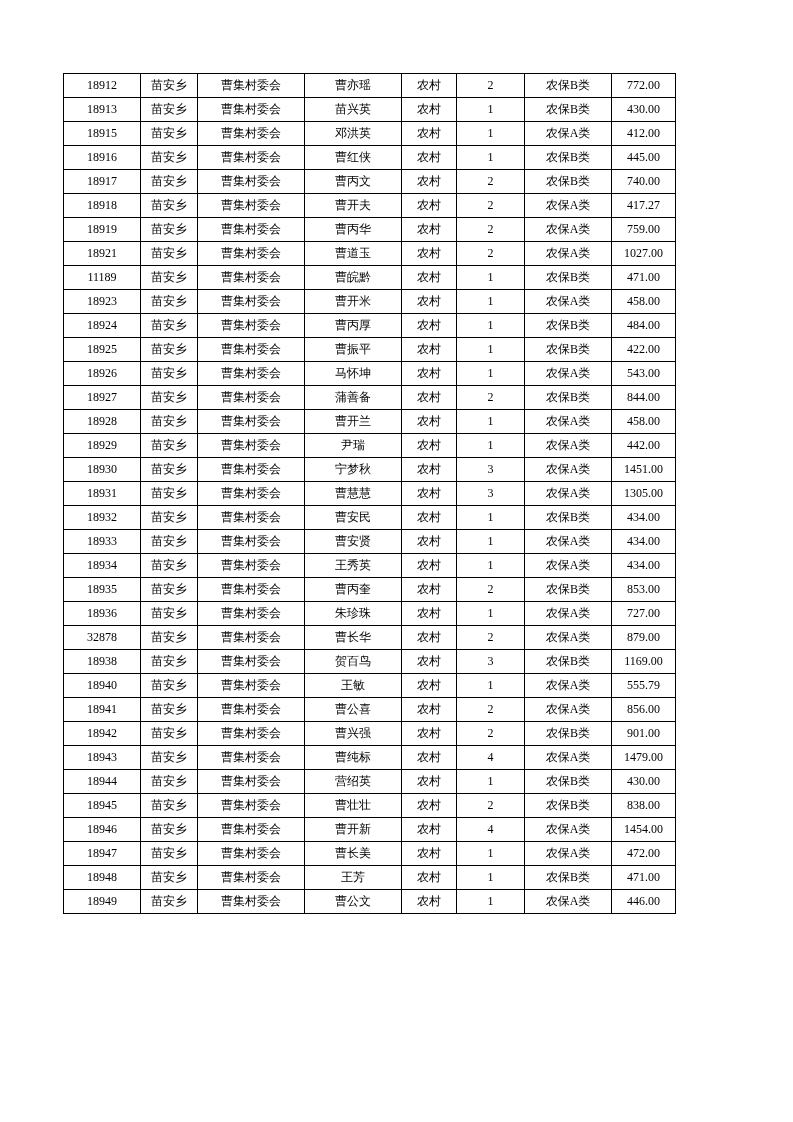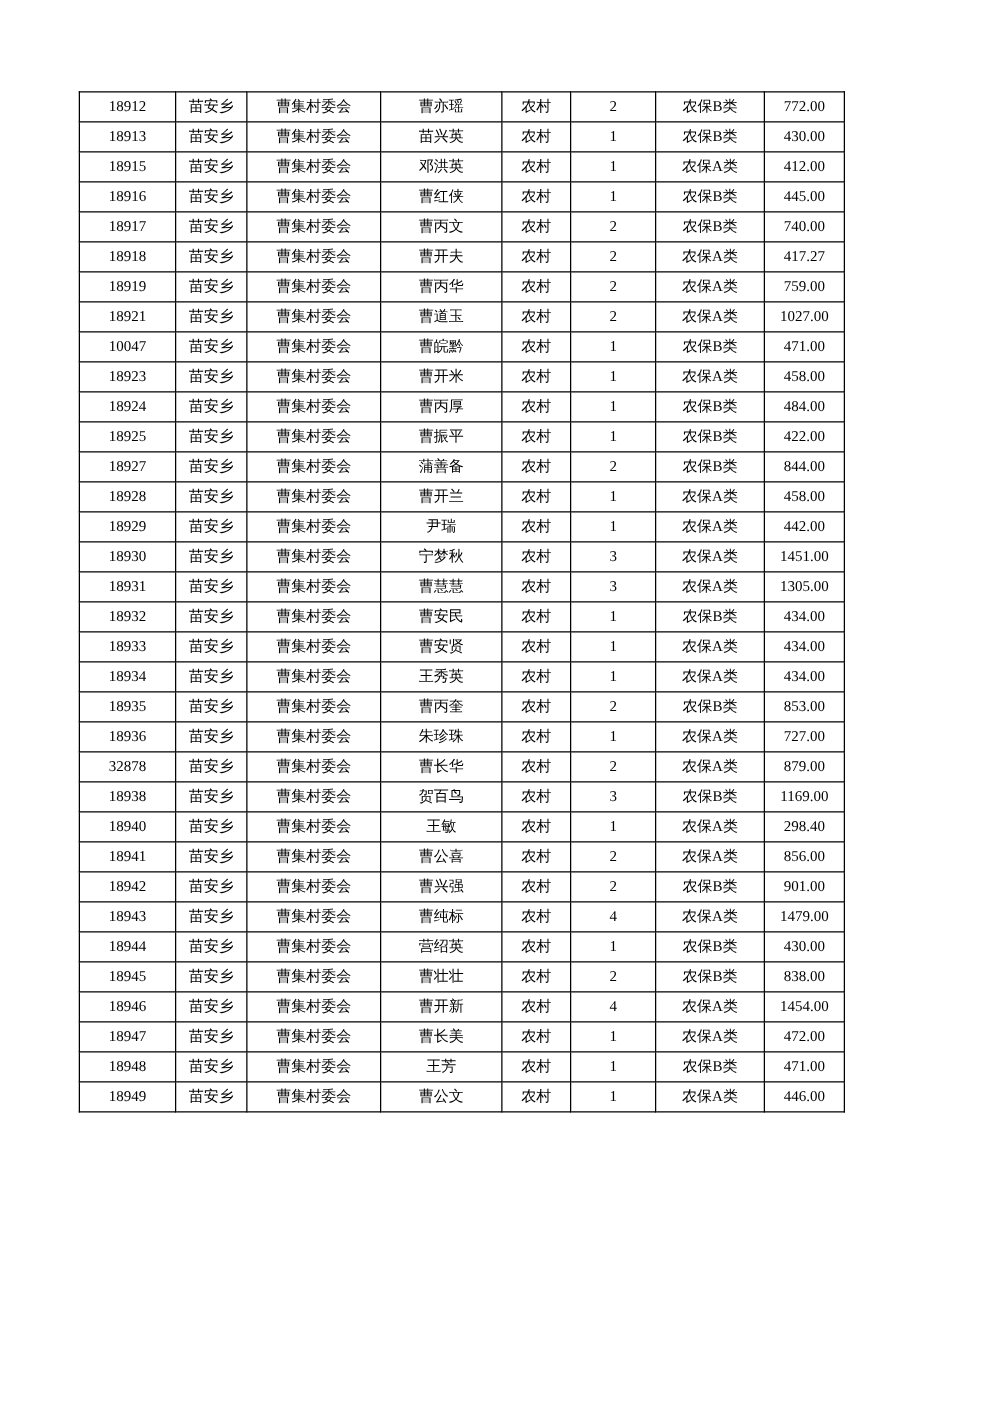--- a/index.html
+++ b/index.html
@@ -149,21 +149,21 @@
     <td>苗安乡</td>
     <td>曹集村委会</td>
     <td>曹道玉</td>
     <td>农村</td>
     <td>2</td>
     <td>农保A类</td>
     <td>1027.00</td>
   </tr>
 
   <tr>
-    <td>10047</td>
+    <td>11189</td>
     <td>苗安乡</td>
     <td>曹集村委会</td>
     <td>曹皖黔</td>
     <td>农村</td>
     <td>1</td>
     <td>农保B类</td>
     <td>471.00</td>
   </tr>
 
   <tr>
@@ -192,20 +192,30 @@
     <td>18925</td>
     <td>苗安乡</td>
     <td>曹集村委会</td>
     <td>曹振平</td>
     <td>农村</td>
     <td>1</td>
     <td>农保B类</td>
     <td>422.00</td>
   </tr>
 
+  <tr>
+    <td>18926</td>
+    <td>苗安乡</td>
+    <td>曹集村委会</td>
+    <td>马怀坤</td>
+    <td>农村</td>
+    <td>1</td>
+    <td>农保A类</td>
+    <td>543.00</td>
+  </tr>
 
   <tr>
     <td>18927</td>
     <td>苗安乡</td>
     <td>曹集村委会</td>
     <td>蒲善备</td>
     <td>农村</td>
     <td>2</td>
     <td>农保B类</td>
     <td>844.00</td>
@@ -334,21 +344,21 @@
 
 
   <tr>
     <td>18940</td>
     <td>苗安乡</td>
     <td>曹集村委会</td>
     <td>王敏</td>
     <td>农村</td>
     <td>1</td>
     <td>农保A类</td>
-    <td>298.40</td>
+    <td>555.79</td>
   </tr>
 
   <tr>
     <td>18941</td>
     <td>苗安乡</td>
     <td>曹集村委会</td>
     <td>曹公喜</td>
     <td>农村</td>
     <td>2</td>
     <td>农保A类</td>

